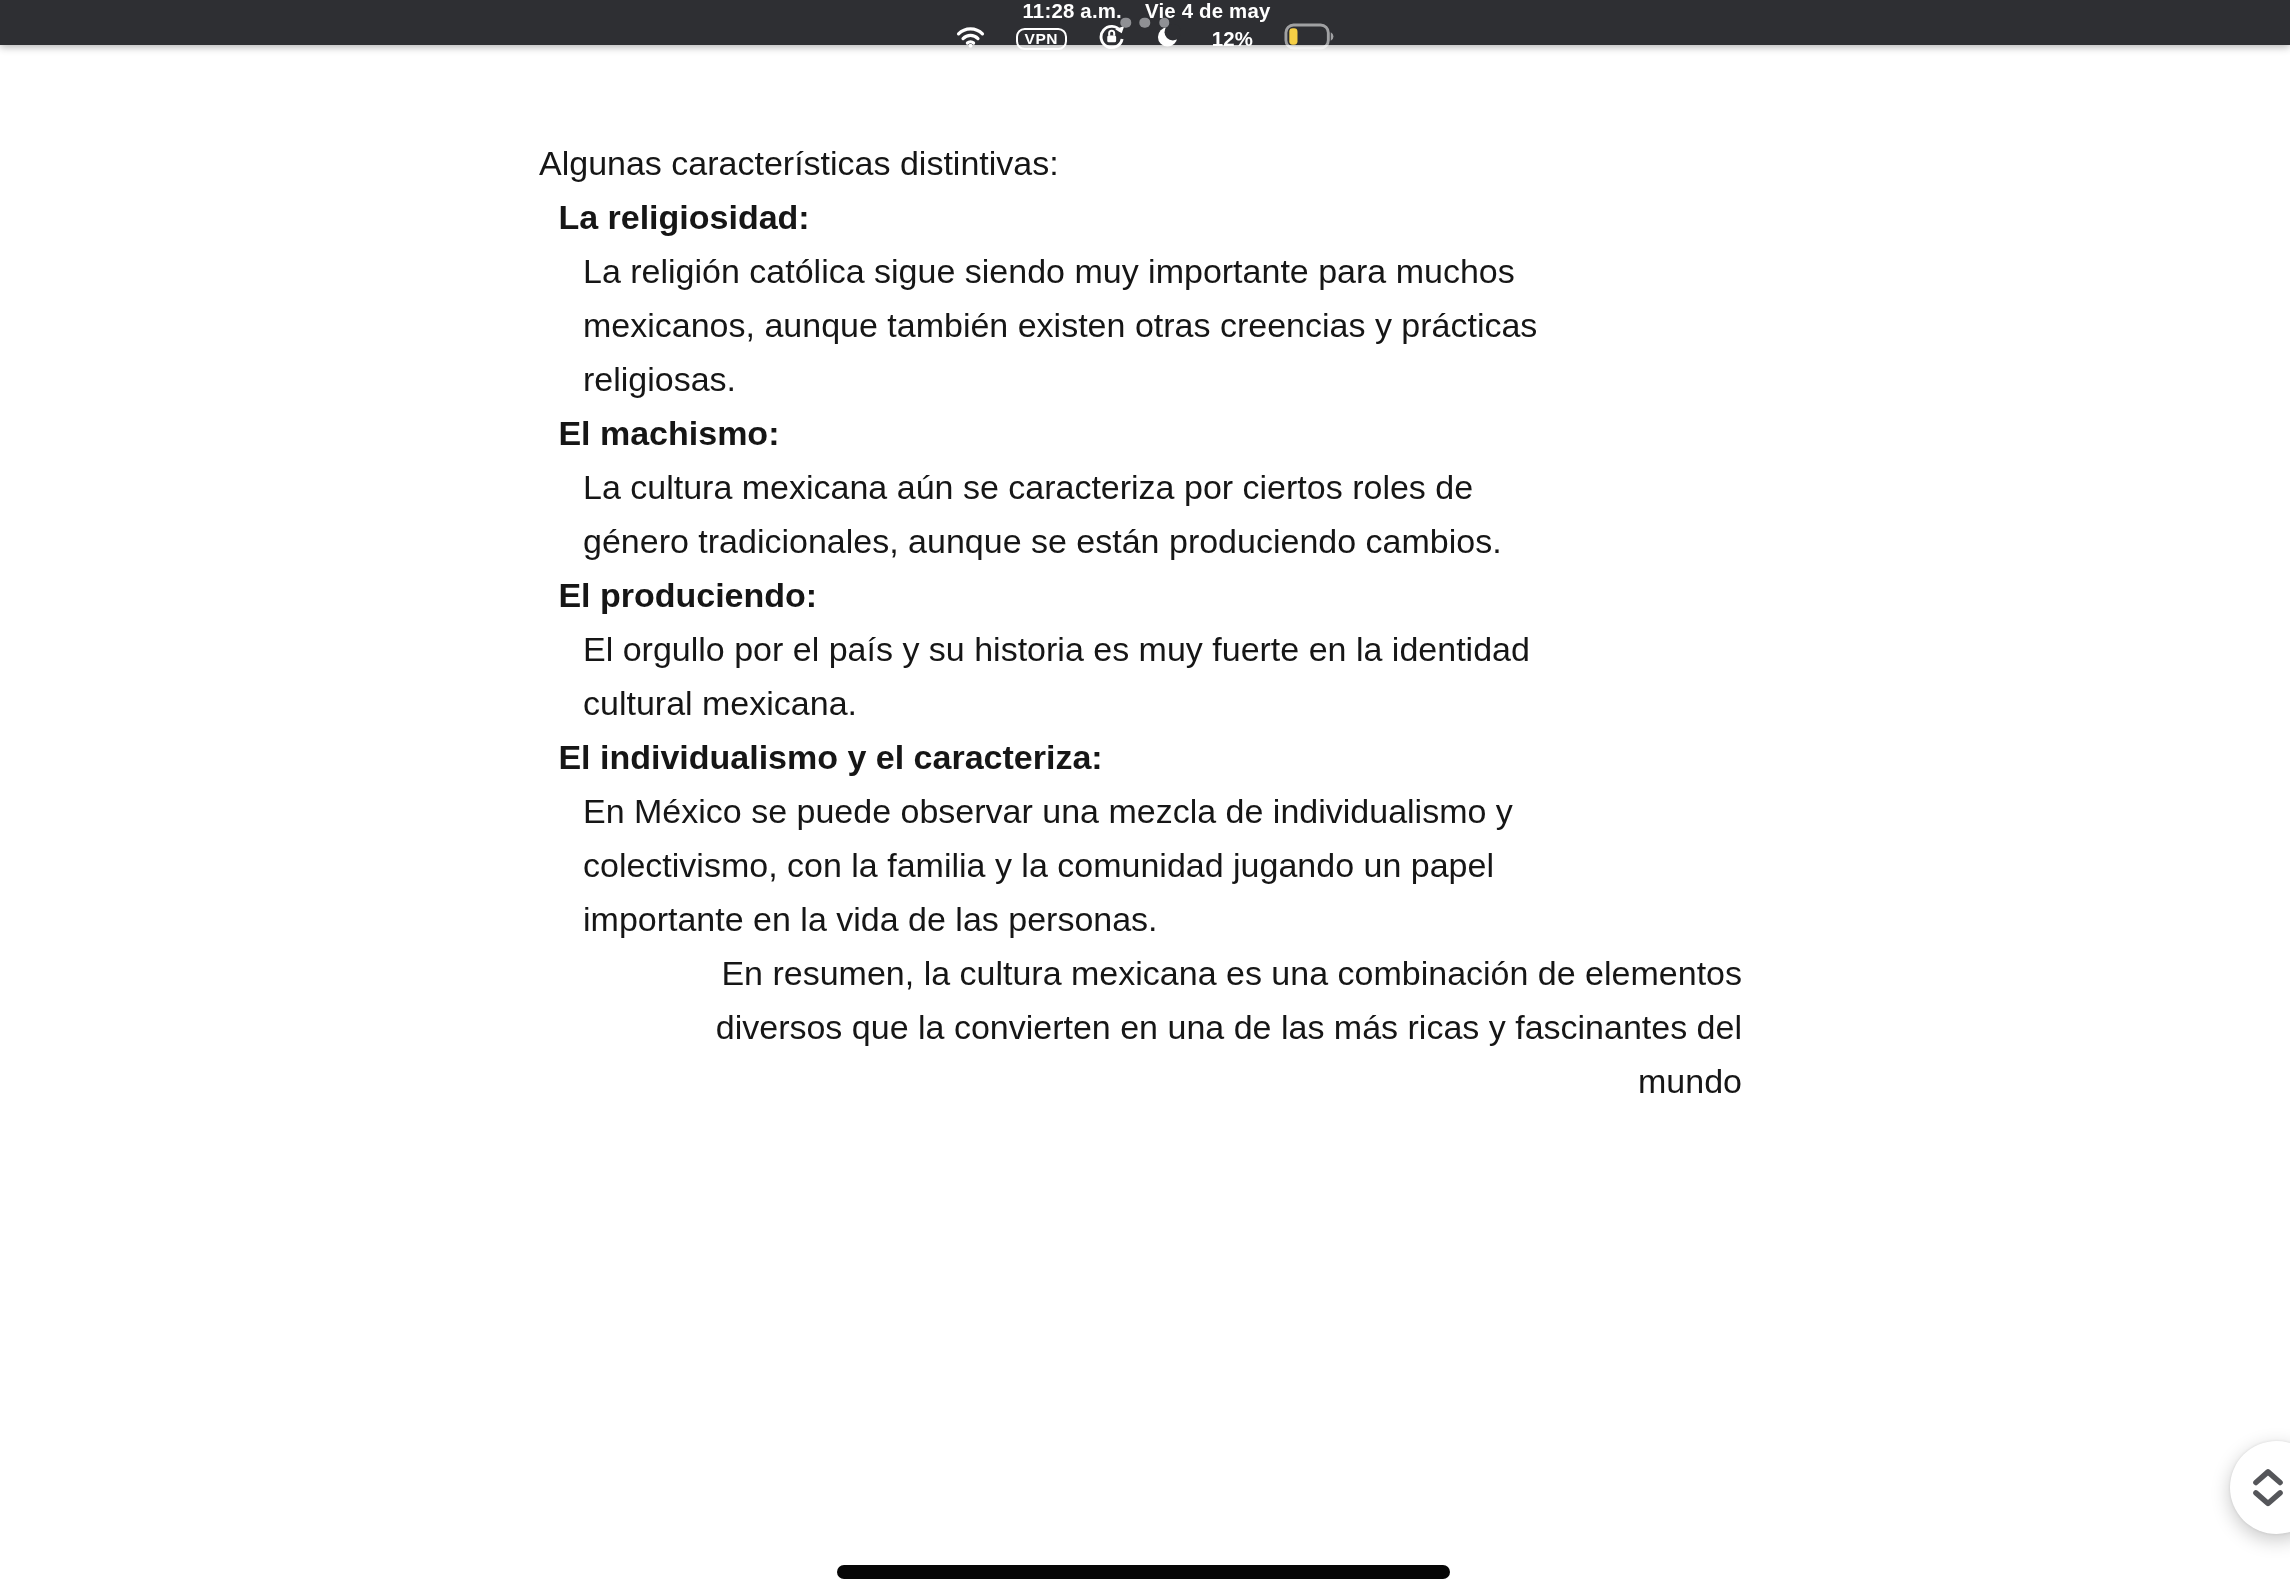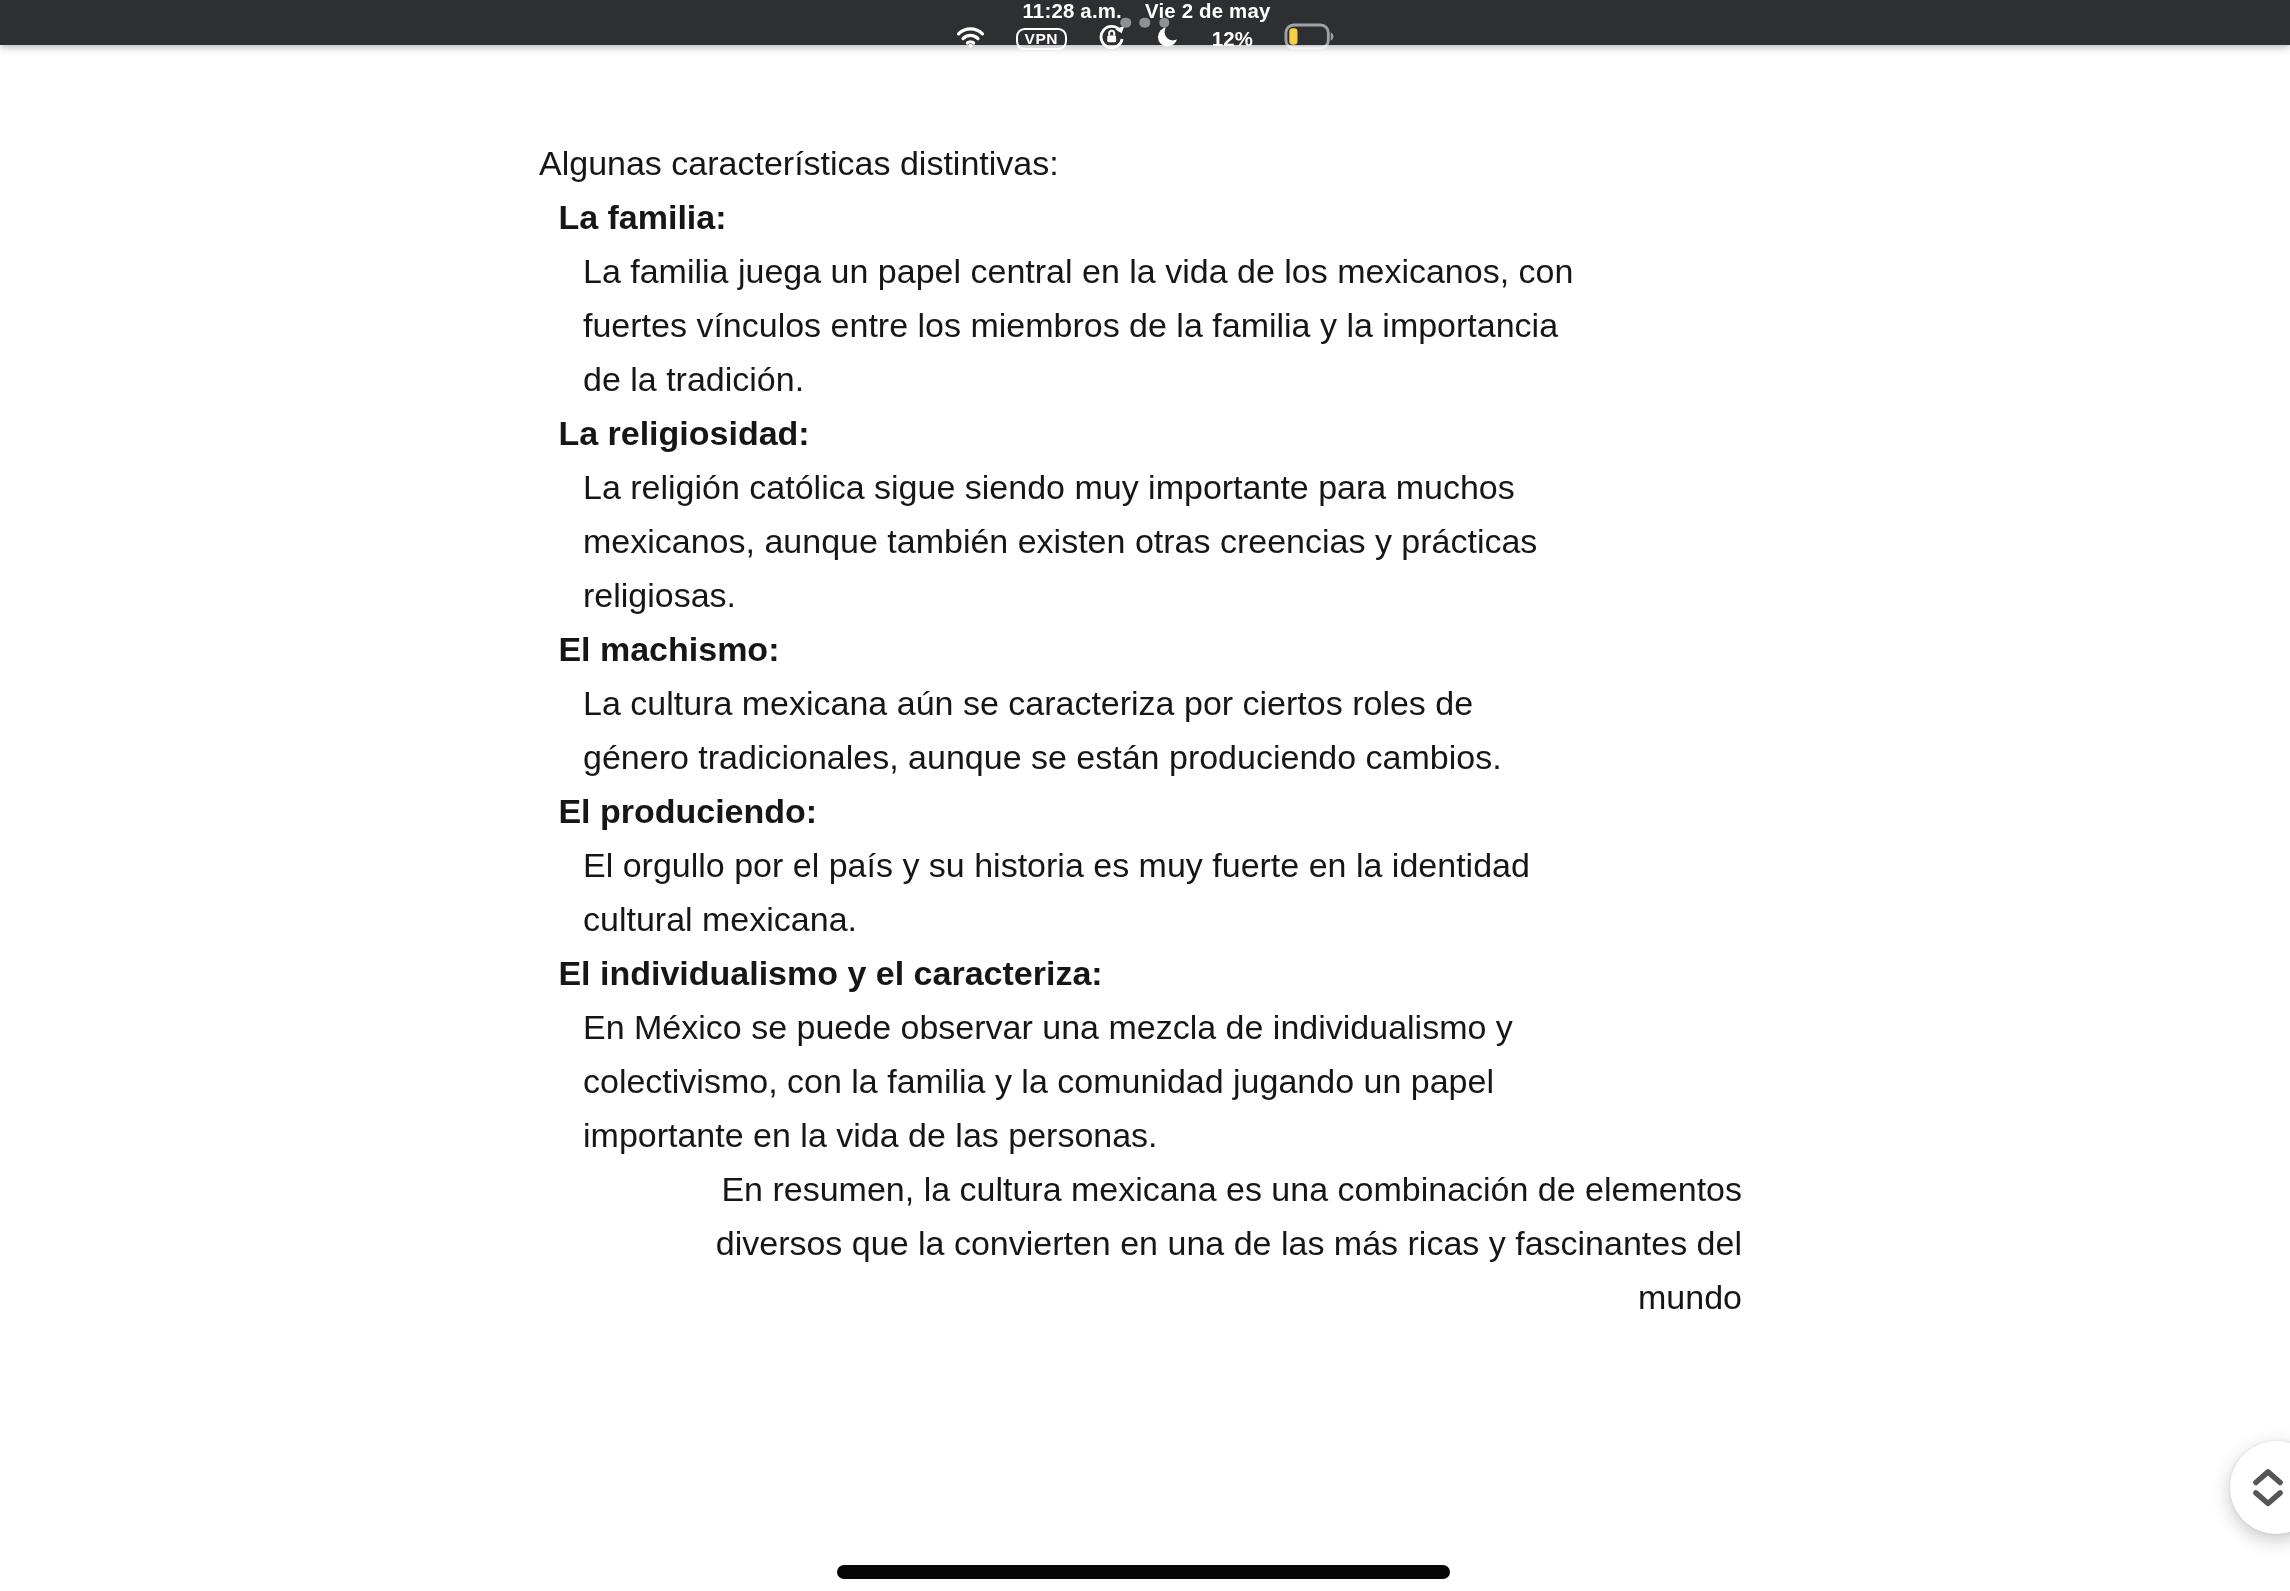--- a/index.html
+++ b/index.html
@@ -75,21 +75,21 @@
   }
 </style>
 </head>
 <body>
 
 <div class="screen">
 
   <header class="status-bar">
     <div class="sb-left">
       <span>11:28 a.m.</span>
-      <span>Vie 2 de may</span>
+      <span>Vie 4 de may</span>
     </div>
 
     <div class="sb-center">
       <span class="dot"></span>
       <span class="dot"></span>
       <span class="dot"></span>
     </div>
 
     <div class="sb-right">
       <span>
@@ -128,26 +128,20 @@
           <path class="nub" d="M48.5 9.5 a 5 5 0 0 1 0 9 z"></path>
         </svg>
       </span>
     </div>
   </header>
 
   <main class="doc">
     <p class="intro">Algunas características distintivas:</p>
 
     <div id="sections">
-  <div class="section">
-    <h3 class="heading">La familia:</h3>
-    <p class="body">La familia juega un papel central en la vida de los mexicanos, con
-fuertes vínculos entre los miembros de la familia y la importancia
-de la tradición.</p>
-  </div>
 
   <div class="section">
     <h3 class="heading">La religiosidad:</h3>
     <p class="body">La religión católica sigue siendo muy importante para muchos
 mexicanos, aunque también existen otras creencias y prácticas
 religiosas.</p>
   </div>
 
   <div class="section">
     <h3 class="heading">El machismo:</h3>

